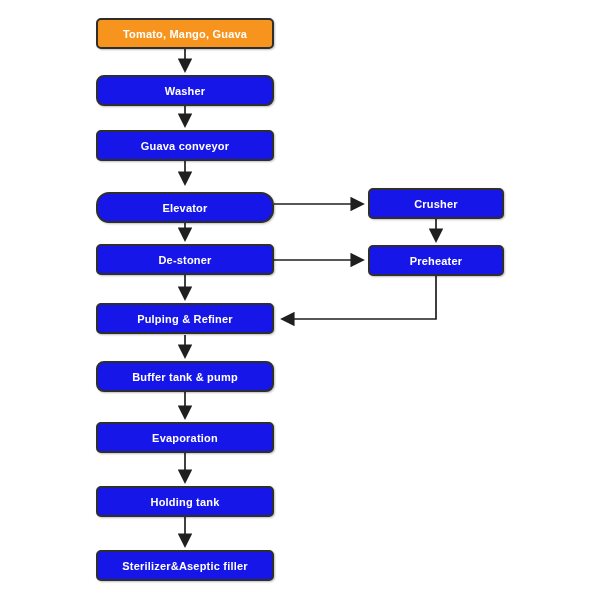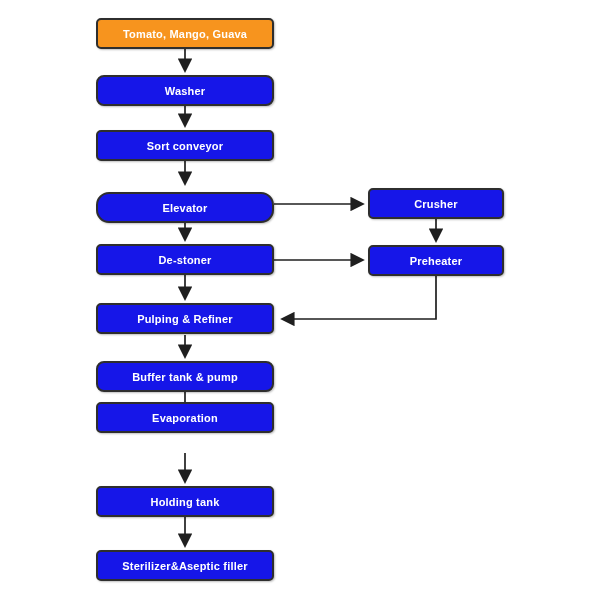--- a/index.html
+++ b/index.html
@@ -52,21 +52,21 @@
   .main  { left: 96px;  width: 178px; height: 31px; }
   .side  { left: 368px; width: 136px; height: 31px; }
 
   .y-source    { top: 18px; }
   .y-washer    { top: 75px; border-radius: 8px; }
   .y-sort      { top: 130px; }
   .y-elevator  { top: 192px; border-radius: 13px; }
   .y-destoner  { top: 244px; }
   .y-pulping   { top: 303px; }
   .y-buffer    { top: 361px; border-radius: 8px; }
-  .y-evap      { top: 402px; text-align: right; }
+  .y-evap      { top: 422px; text-align: right; }
   .y-holding   { top: 486px; }
   .y-steril    { top: 550px; }
   .y-crusher   { top: 188px; }
   .y-preheater { top: 245px; }
 </style>
 </head>
 <body>
 
 <div class="canvas">
 
@@ -86,21 +86,21 @@
     <path d="M185,453 V481" marker-end="url(#arrow)"></path>
     <path d="M185,517 V545" marker-end="url(#arrow)"></path>
     <path d="M274,204 H362" marker-end="url(#arrow)"></path>
     <path d="M274,260 H362" marker-end="url(#arrow)"></path>
     <path d="M436,219 V240" marker-end="url(#arrow)"></path>
     <path d="M436,276 V319 H283" marker-end="url(#arrow)"></path>
   </svg>
 
   <div class="node input   main y-source">Tomato, Mango, Guava</div>
   <div class="node process main y-washer">Washer</div>
-  <div class="node process main y-sort">Sort conveyor</div>
+  <div class="node process main y-sort">Guava conveyor</div>
   <div class="node process main y-elevator">Elevator</div>
   <div class="node process main y-destoner">De-stoner</div>
   <div class="node process main y-pulping">Pulping &amp; Refiner</div>
   <div class="node process main y-buffer">Buffer tank &amp; pump</div>
   <div class="node process main y-evap">Evaporation</div>
   <div class="node process main y-holding">Holding tank</div>
   <div class="node process main y-steril">Sterilizer&amp;Aseptic filler</div>
   <div class="node process side y-crusher">Crusher</div>
   <div class="node process side y-preheater">Preheater</div>
 

